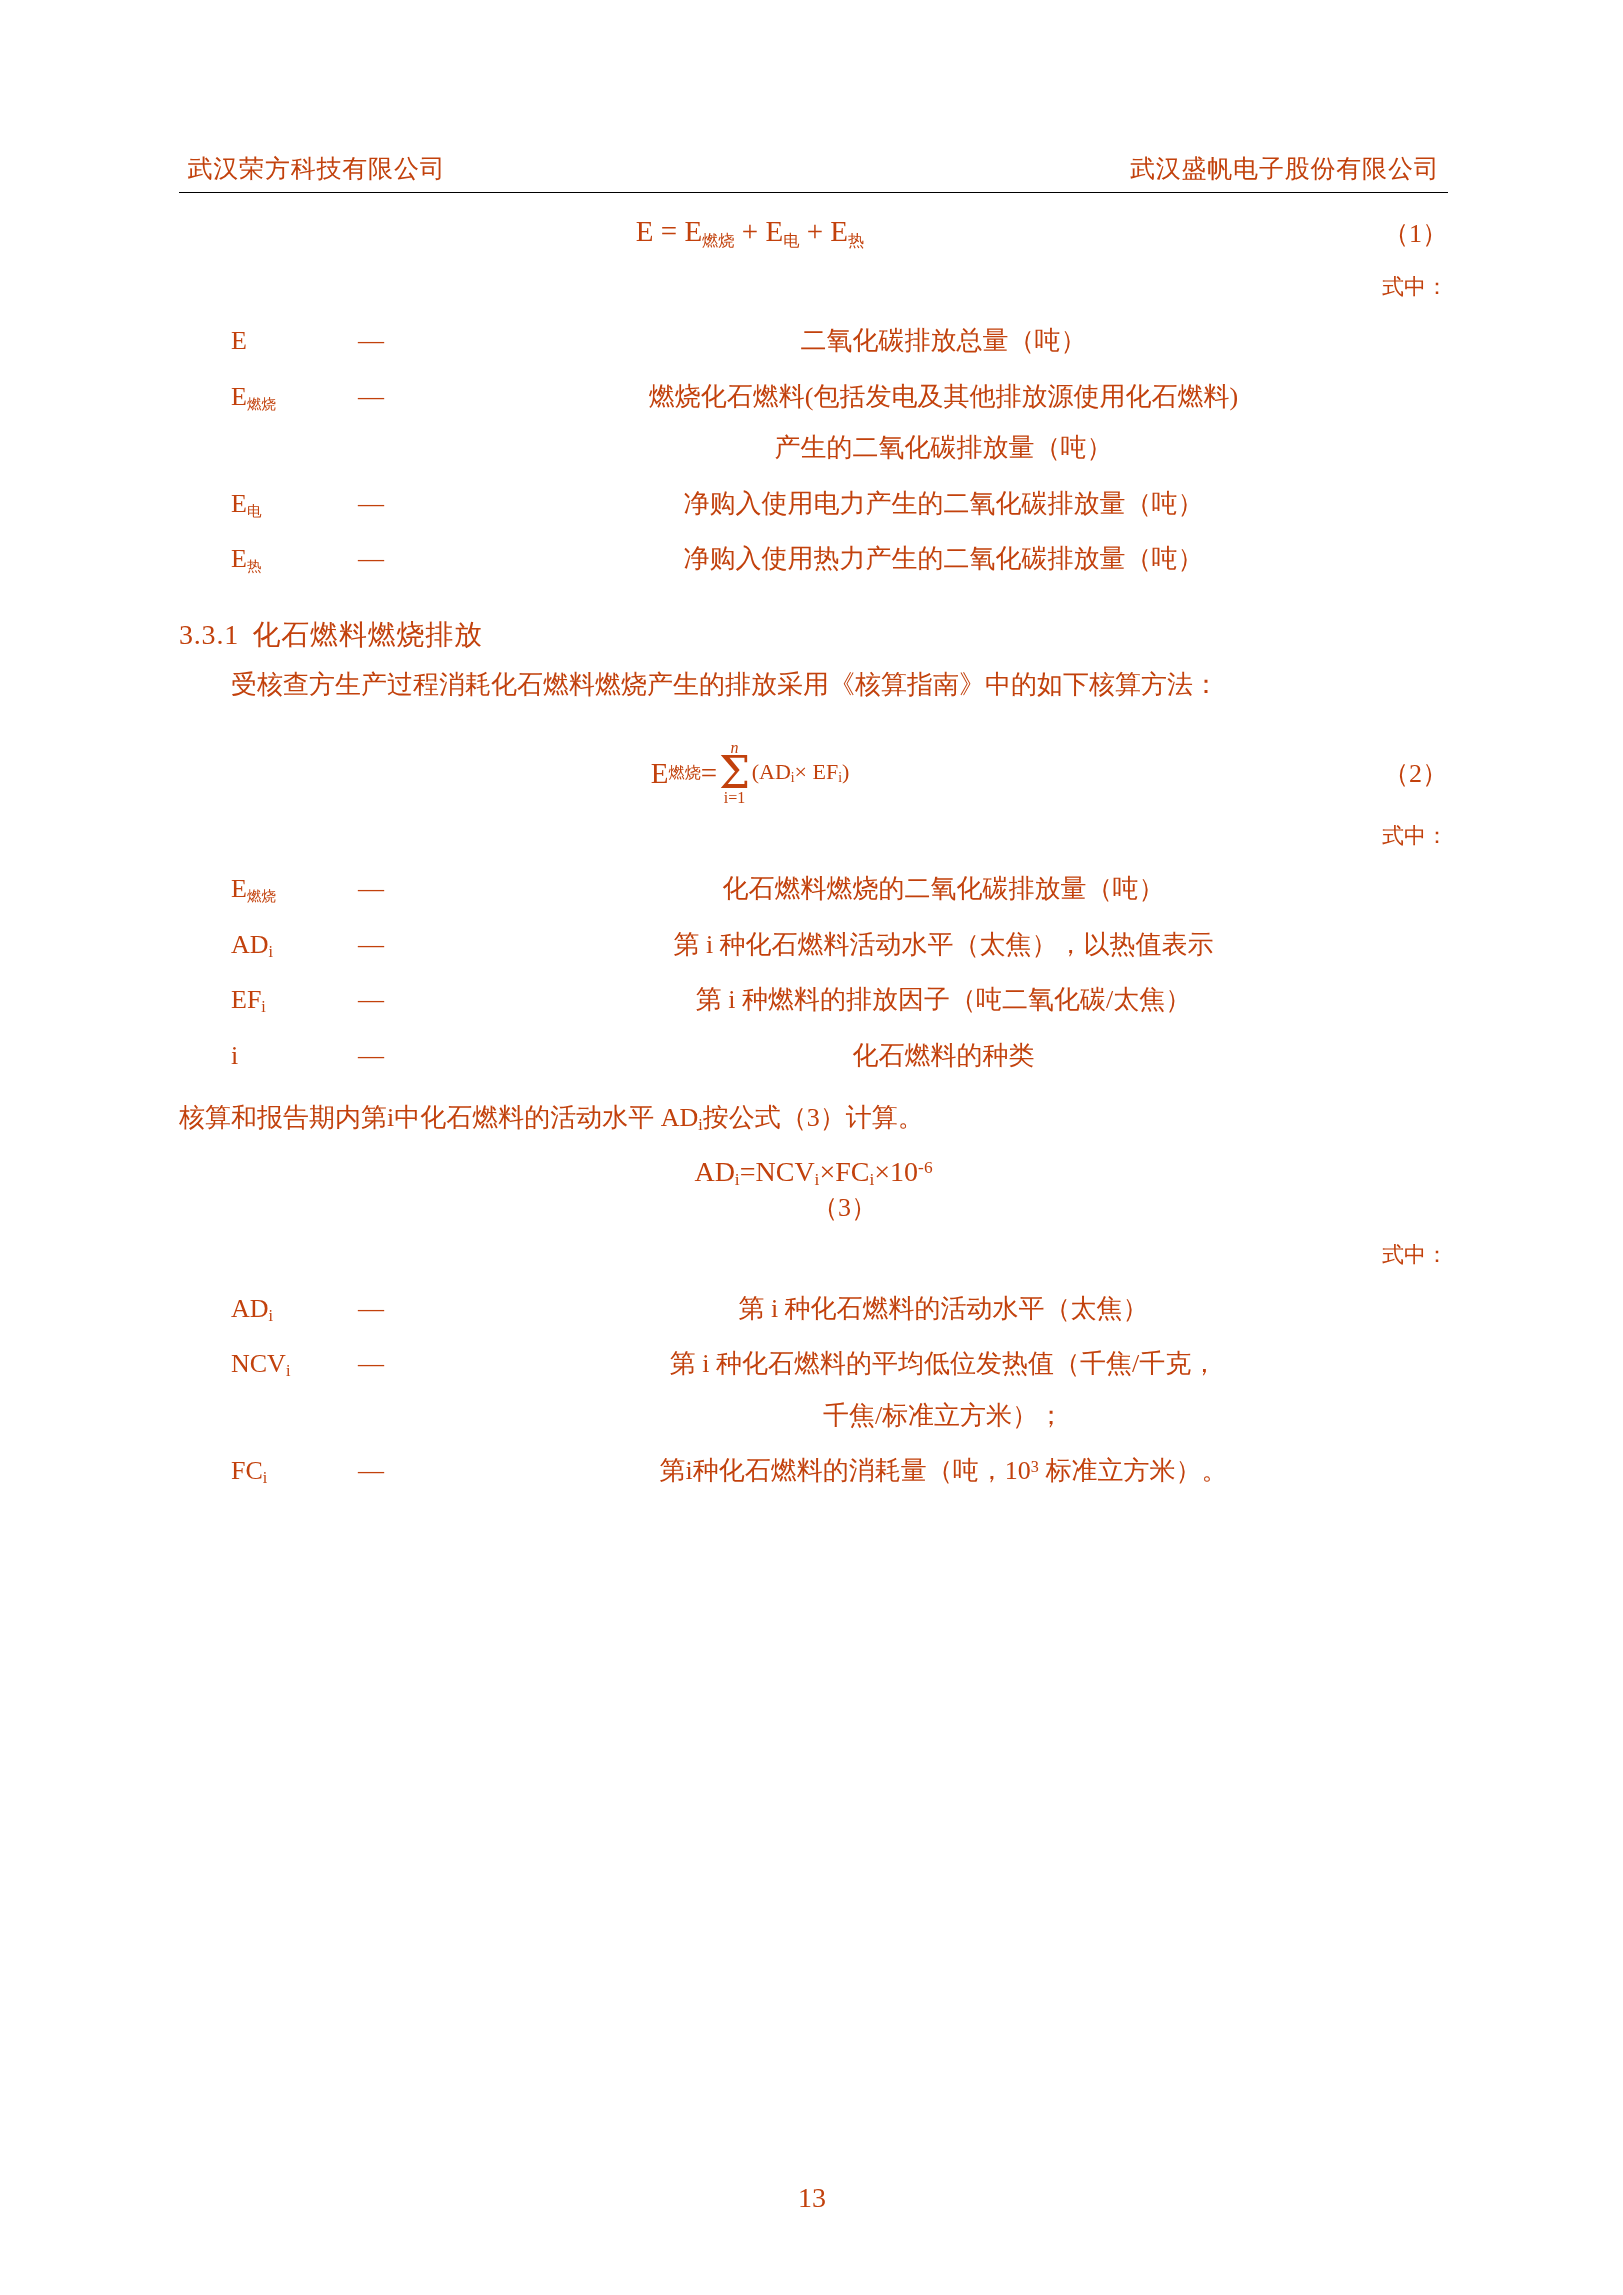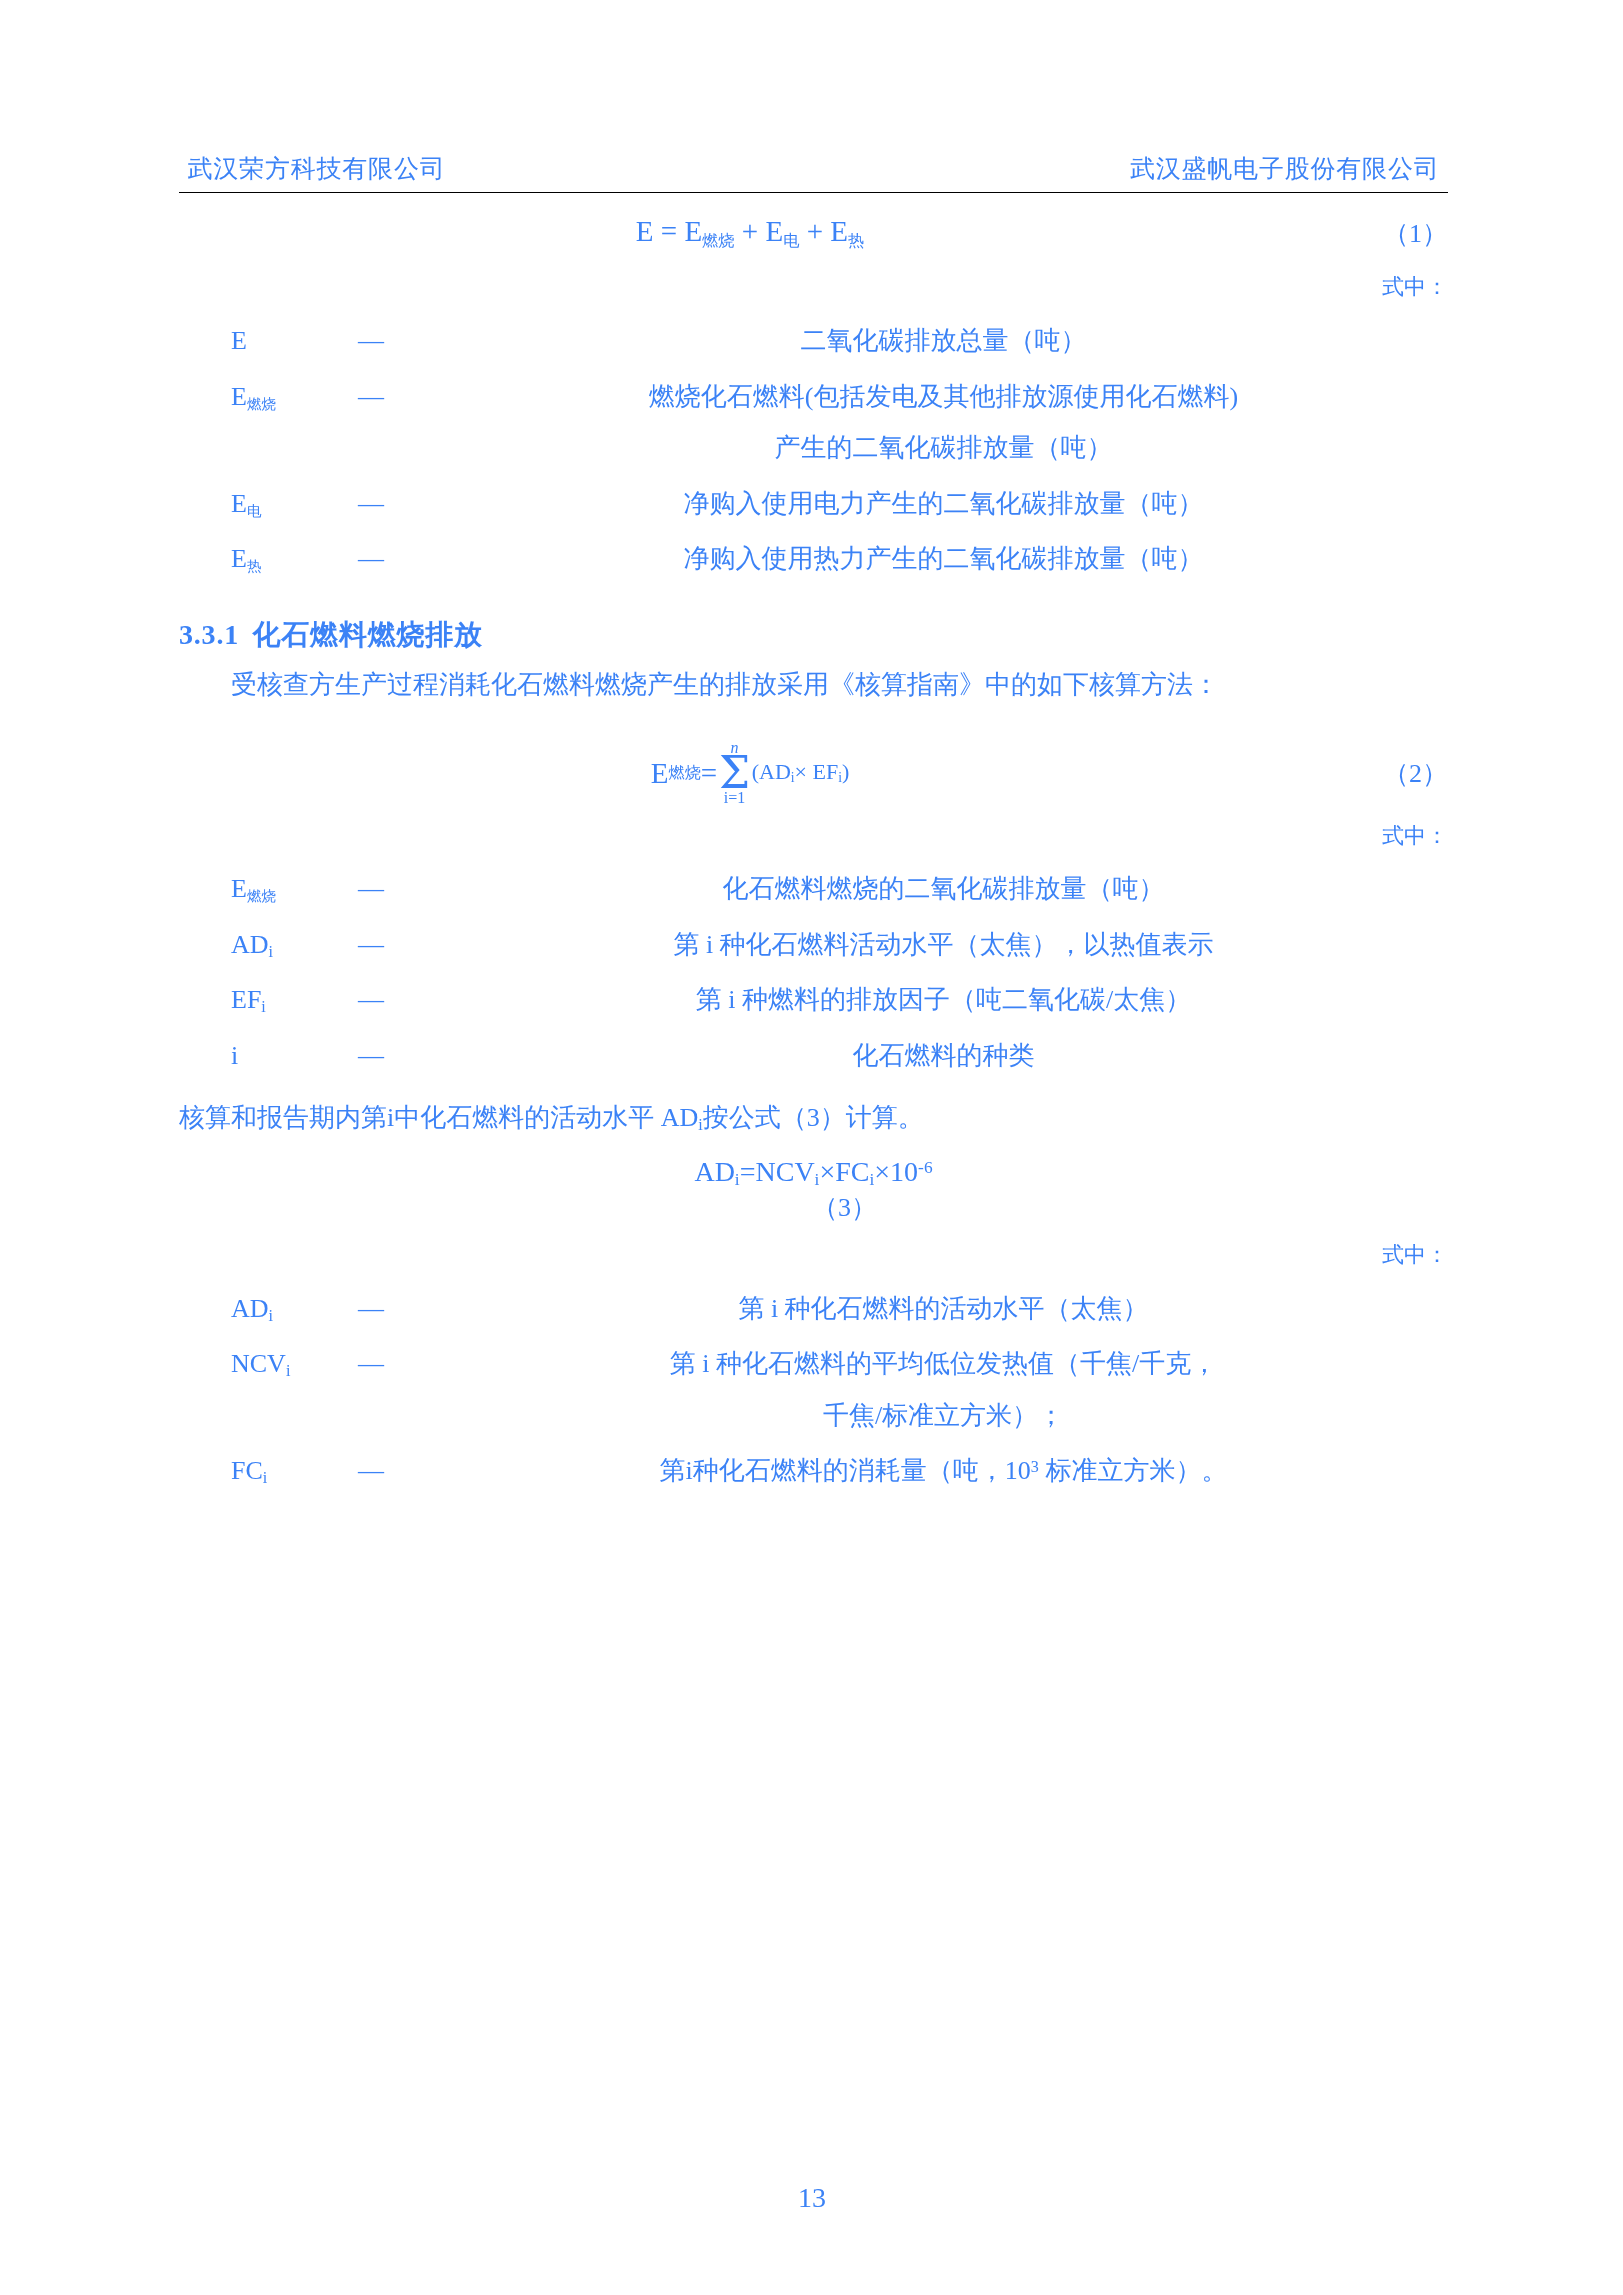--- a/index.html
+++ b/index.html
@@ -6,21 +6,21 @@
     margin: 0;
     padding: 0;
     background: #ffffff;
   }
   .page {
     width: 1624px;
     height: 2295px;
     background: #ffffff;
     position: relative;
     font-family: "Liberation Serif", "DejaVu Serif", serif;
-    color: #3b82f6;
+    color: #c2410c;
     box-sizing: border-box;
     padding: 0;
     overflow: hidden;
   }
   .content {
     position: absolute;
     left: 179px;
     top: 152px;
     width: 1269px;
   }
@@ -100,21 +100,21 @@
     flex: 1;
     text-align: center;
   }
   .defrow .desc .cont {
     display: block;
     margin-top: 6px;
   }
 
   .sec-head {
     font-size: 28px;
-    font-weight: bold;
+    font-weight: normal;
     margin-top: 34px;
     margin-bottom: 6.8px;
     letter-spacing: 0.8px;
   }
   .sec-head .num { margin-right: 13.5px; }
 
   .para {
     font-size: 26px;
     line-height: 1.95;
     text-align: justify;

